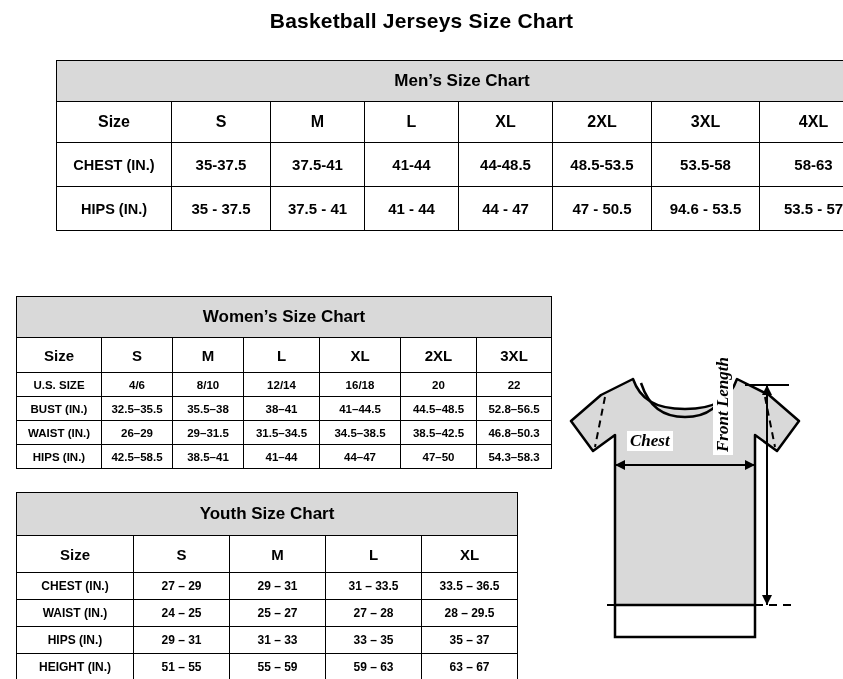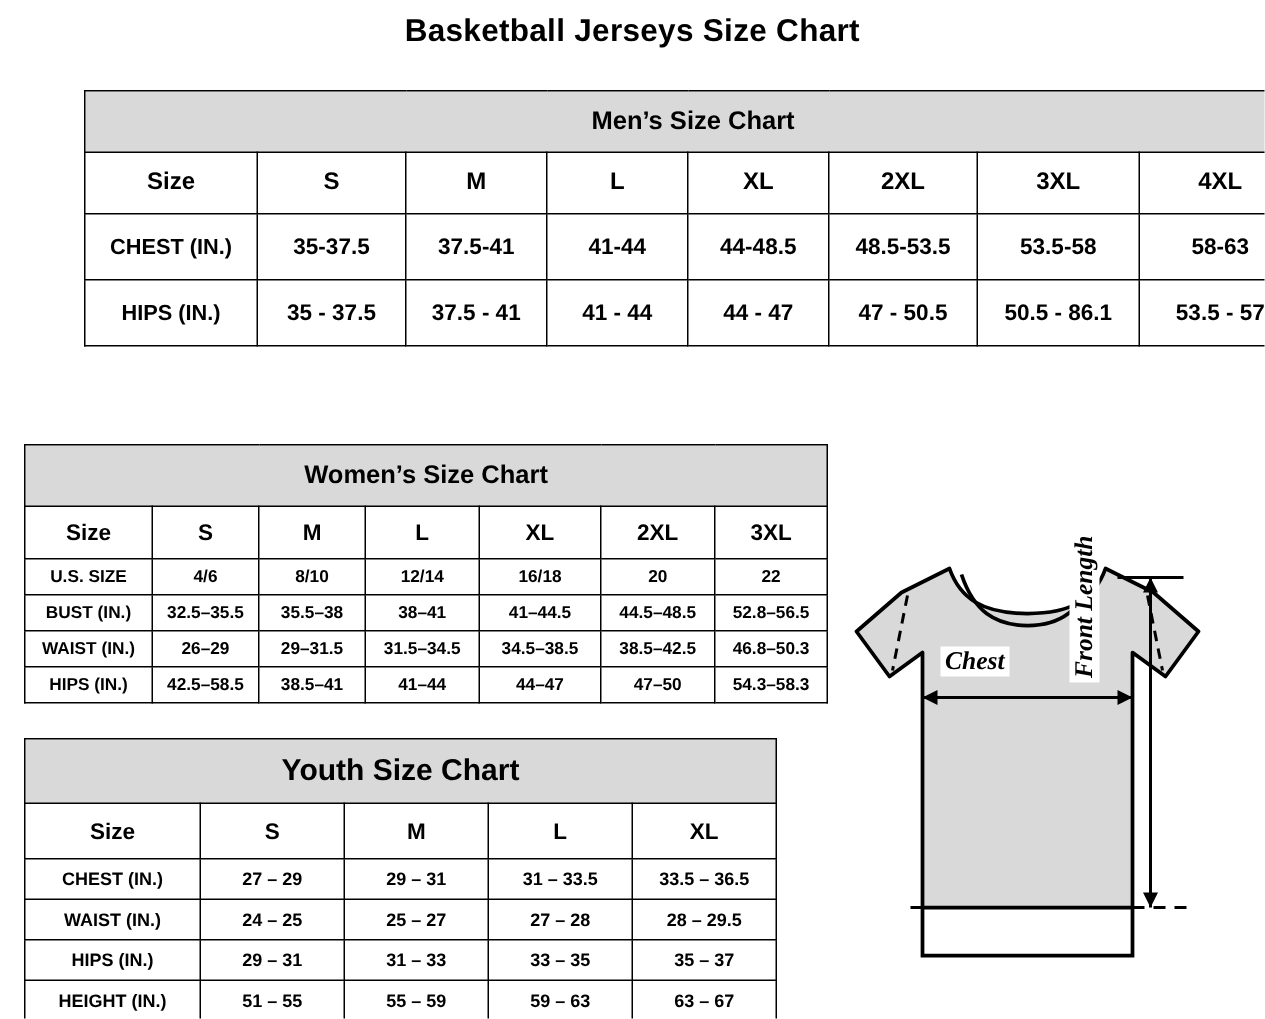--- a/index.html
+++ b/index.html
@@ -60,21 +60,21 @@
   #womens-chart { left: 16px; top: 296px; }
   #womens-chart table { width: 535px; }
   #womens-chart .band td { height: 40px; font-size: 17px; }
   #womens-chart .hdr td { height: 34px; font-size: 15px; }
   #womens-chart tbody td { height: 23px; font-size: 11.5px; margin-left: 13px; }
   #womens-chart td.rowlabel { font-size: 11.5px; }
 
   
   #youth-chart { left: 16px; top: 492px; }
   #youth-chart table { width: 501px; }
-  #youth-chart .band td { height: 42px; font-size: 20px; }
+  #youth-chart .band td { height: 42px; font-size: 17px; }
   #youth-chart .hdr td { height: 36px; font-size: 15px; }
   #youth-chart tbody td { height: 26px; font-size: 12px; }
   #youth-chart td.rowlabel { font-size: 12px; }
 
   
   #shirt-diagram {
     position: absolute;
     left: 545px;
     top: 355px;
     width: 290px;
@@ -148,21 +148,21 @@
         <td>53.5-58</td>
         <td>58-63</td>
       </tr>
       <tr>
         <td class="rowlabel">HIPS (IN.)</td>
         <td>35 - 37.5</td>
         <td>37.5 - 41</td>
         <td>41 - 44</td>
         <td>44 - 47</td>
         <td>47 - 50.5</td>
-        <td>50.5 - 86.1</td>
+        <td>94.6 - 53.5</td>
         <td>53.5 - 57</td>
       </tr>
     </tbody>
   </table>
 </div>
 
 <div class="chart-block" id="womens-chart">
   <table class="size-table">
     <colgroup>
       <col style="width:85px">

